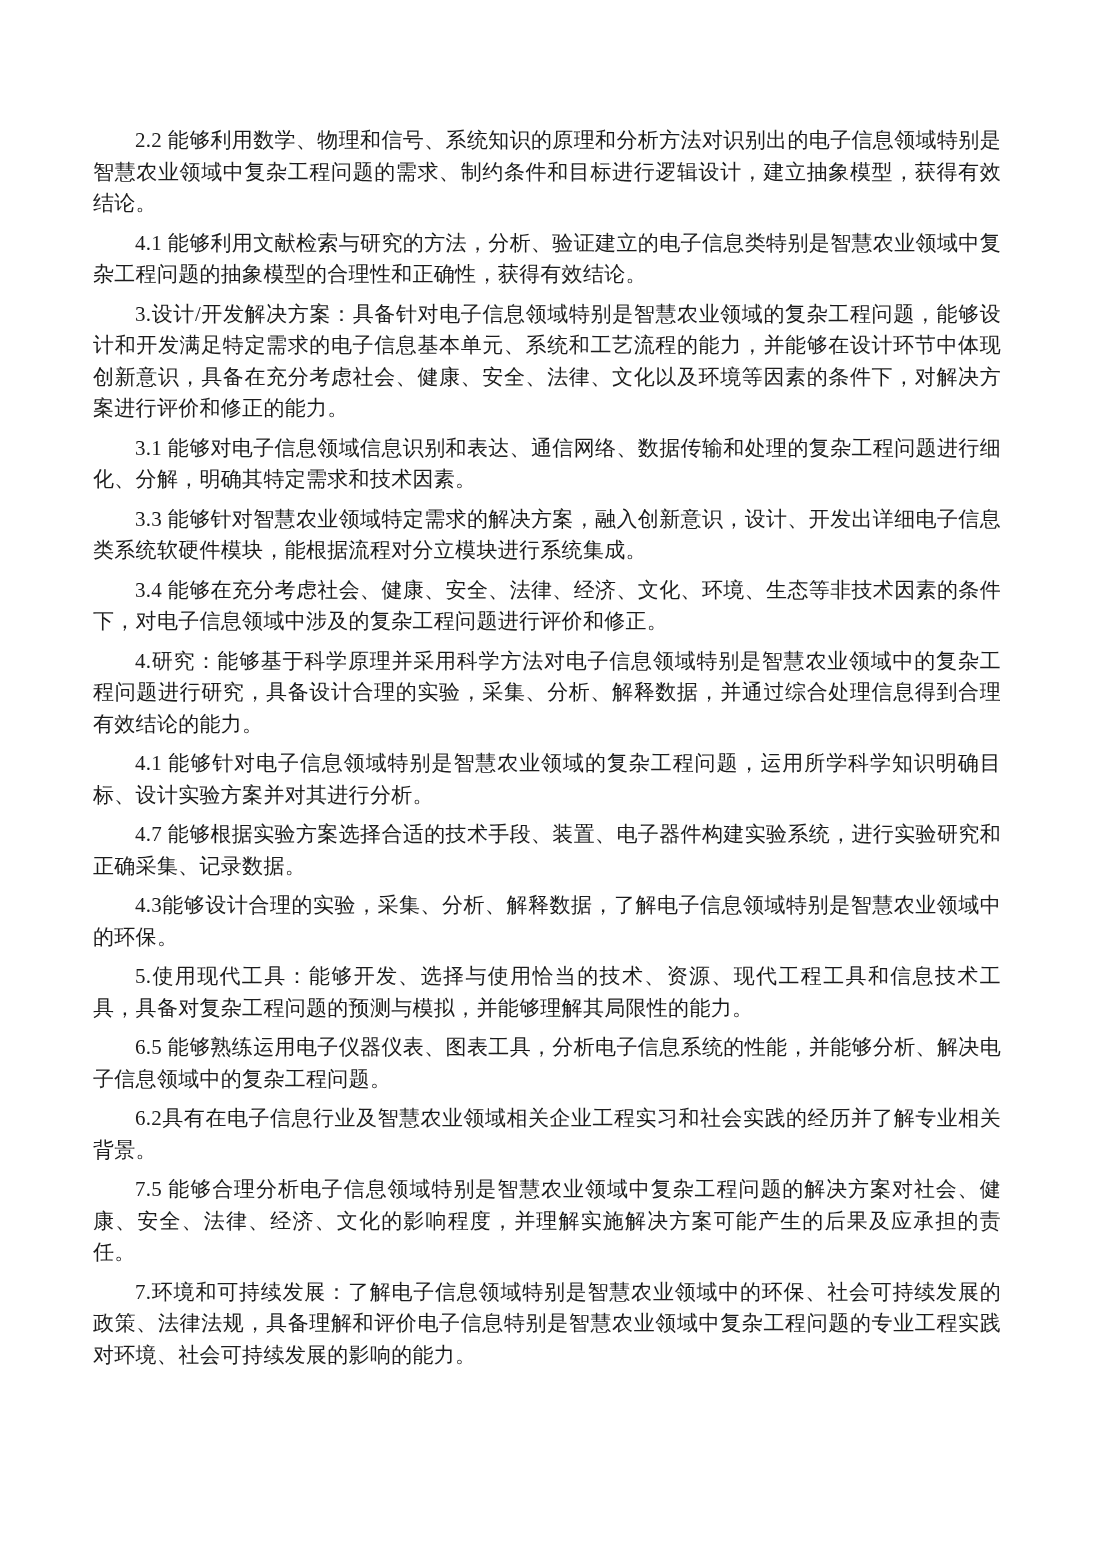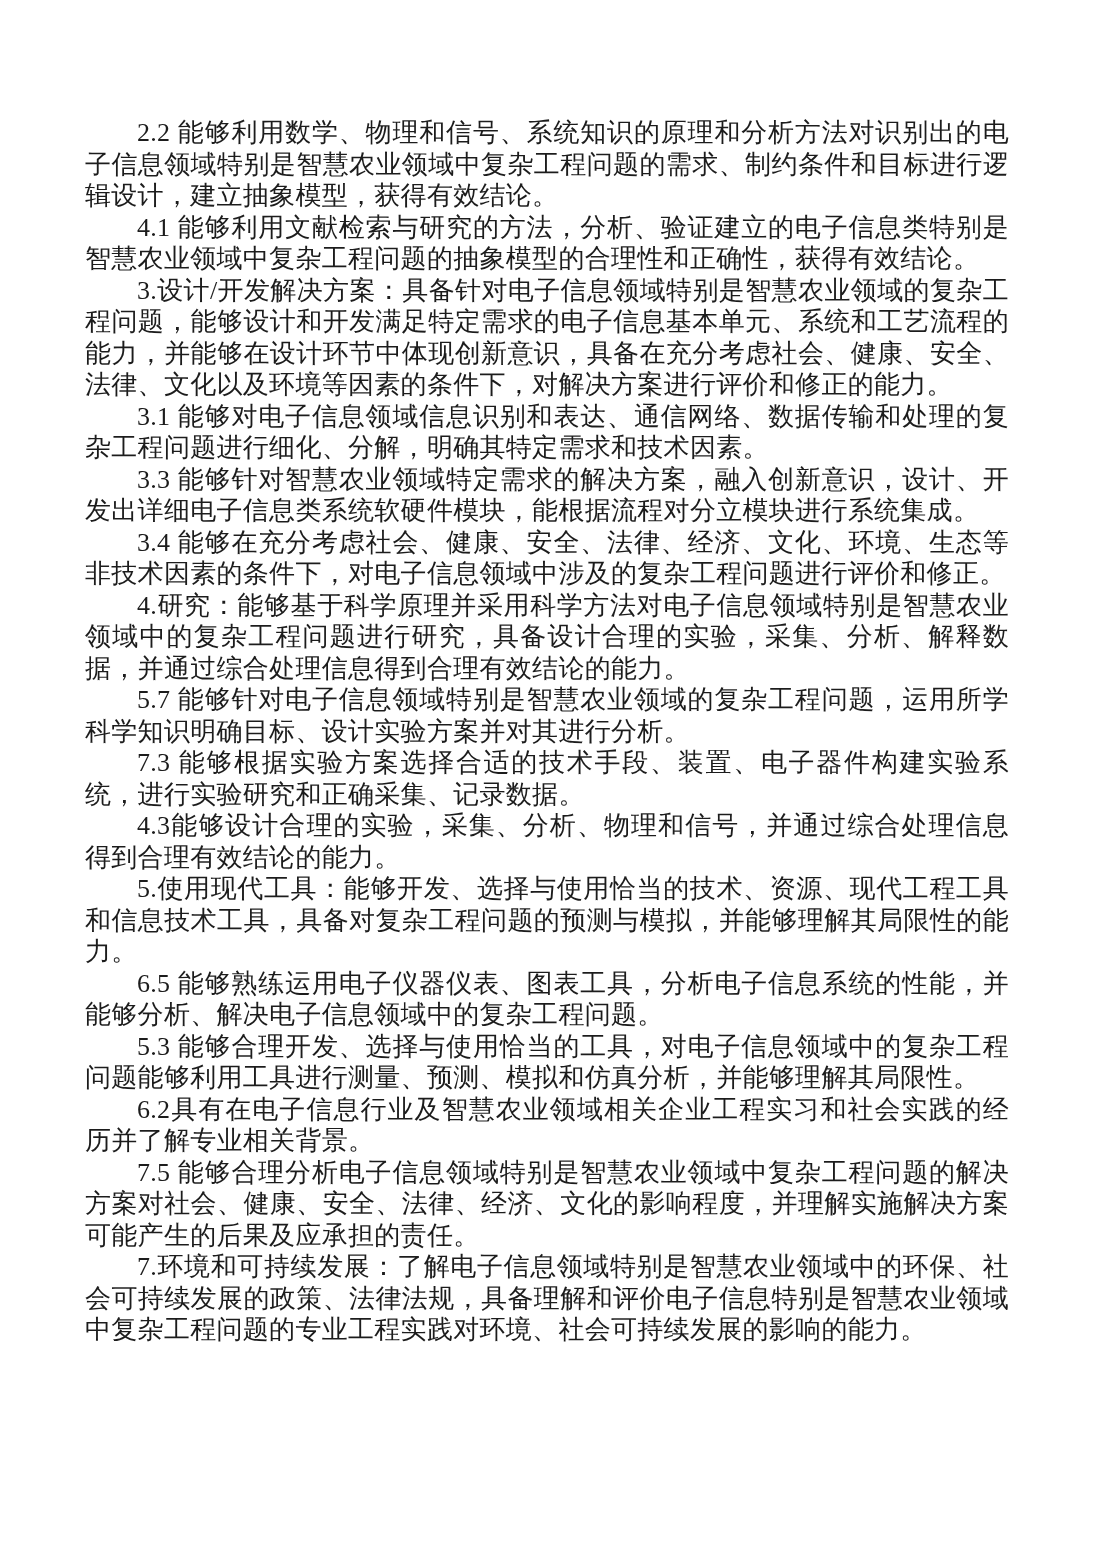--- a/index.html
+++ b/index.html
@@ -15,23 +15,23 @@
     overflow: hidden;
     font-family: "Liberation Serif", "DejaVu Serif", serif;
   }
   .text-block {
     position: absolute;
     left: 85px;
     right: 93px;
     top: 117px;
   }
   .text-block p {
-    margin: 0;
+    margin: 8px;
     padding: 0;
-    font-size: 26px;
+    font-size: 21px;
     line-height: 31.5px;
     color: #1c1c1c;
     text-align: justify;
     text-justify: inter-ideograph;
     text-indent: 2em;
     word-break: break-all;
     letter-spacing: 0.3px;
   }
 </style>
 </head>
@@ -39,23 +39,22 @@
 
 <div class="page">
   <div class="text-block" id="text-block">
       <p>2.2 能够利用数学、物理和信号、系统知识的原理和分析方法对识别出的电子信息领域特别是智慧农业领域中复杂工程问题的需求、制约条件和目标进行逻辑设计，建立抽象模型，获得有效结论。</p>
       <p>4.1 能够利用文献检索与研究的方法，分析、验证建立的电子信息类特别是智慧农业领域中复杂工程问题的抽象模型的合理性和正确性，获得有效结论。</p>
       <p>3.设计/开发解决方案：具备针对电子信息领域特别是智慧农业领域的复杂工程问题，能够设计和开发满足特定需求的电子信息基本单元、系统和工艺流程的能力，并能够在设计环节中体现创新意识，具备在充分考虑社会、健康、安全、法律、文化以及环境等因素的条件下，对解决方案进行评价和修正的能力。</p>
       <p>3.1 能够对电子信息领域信息识别和表达、通信网络、数据传输和处理的复杂工程问题进行细化、分解，明确其特定需求和技术因素。</p>
       <p>3.3 能够针对智慧农业领域特定需求的解决方案，融入创新意识，设计、开发出详细电子信息类系统软硬件模块，能根据流程对分立模块进行系统集成。</p>
       <p>3.4 能够在充分考虑社会、健康、安全、法律、经济、文化、环境、生态等非技术因素的条件下，对电子信息领域中涉及的复杂工程问题进行评价和修正。</p>
       <p>4.研究：能够基于科学原理并采用科学方法对电子信息领域特别是智慧农业领域中的复杂工程问题进行研究，具备设计合理的实验，采集、分析、解释数据，并通过综合处理信息得到合理有效结论的能力。</p>
-      <p>5.7 能够针对电子信息领域特别是智慧农业领域的复杂工程问题，运用所学科学知识明确目标、设计实验方案并对其进行分析。</p>
-      <p>7.3 能够根据实验方案选择合适的技术手段、装置、电子器件构建实验系统，进行实验研究和正确采集、记录数据。</p>
-      <p>4.3能够设计合理的实验，采集、分析、物理和信号，并通过综合处理信息得到合理有效结论的能力。</p>
+      <p>4.1 能够针对电子信息领域特别是智慧农业领域的复杂工程问题，运用所学科学知识明确目标、设计实验方案并对其进行分析。</p>
+      <p>4.7 能够根据实验方案选择合适的技术手段、装置、电子器件构建实验系统，进行实验研究和正确采集、记录数据。</p>
+      <p>4.3能够设计合理的实验，采集、分析、解释数据，了解电子信息领域特别是智慧农业领域中的环保。</p>
       <p>5.使用现代工具：能够开发、选择与使用恰当的技术、资源、现代工程工具和信息技术工具，具备对复杂工程问题的预测与模拟，并能够理解其局限性的能力。</p>
       <p>6.5 能够熟练运用电子仪器仪表、图表工具，分析电子信息系统的性能，并能够分析、解决电子信息领域中的复杂工程问题。</p>
-      <p>5.3 能够合理开发、选择与使用恰当的工具，对电子信息领域中的复杂工程问题能够利用工具进行测量、预测、模拟和仿真分析，并能够理解其局限性。</p>
       <p>6.2具有在电子信息行业及智慧农业领域相关企业工程实习和社会实践的经历并了解专业相关背景。</p>
       <p>7.5 能够合理分析电子信息领域特别是智慧农业领域中复杂工程问题的解决方案对社会、健康、安全、法律、经济、文化的影响程度，并理解实施解决方案可能产生的后果及应承担的责任。</p>
       <p>7.环境和可持续发展：了解电子信息领域特别是智慧农业领域中的环保、社会可持续发展的政策、法律法规，具备理解和评价电子信息特别是智慧农业领域中复杂工程问题的专业工程实践对环境、社会可持续发展的影响的能力。</p>
     </div>
 </div>
 
 </body></html>

